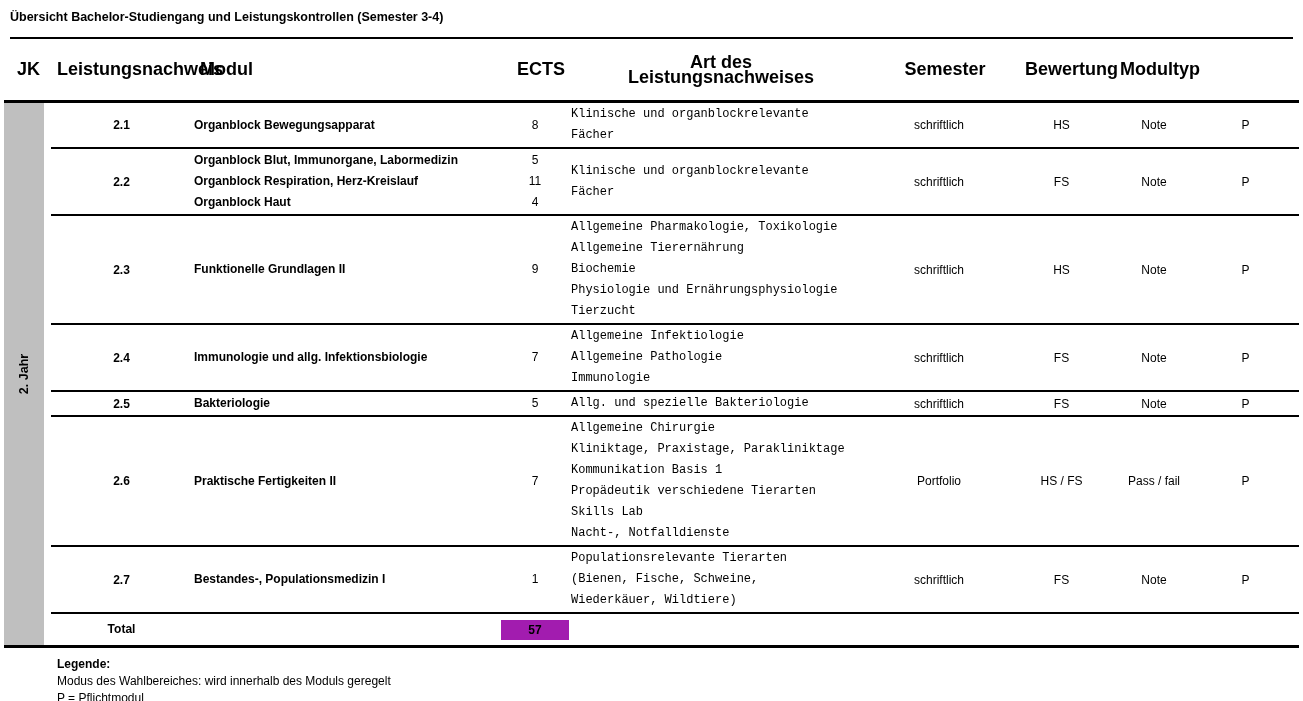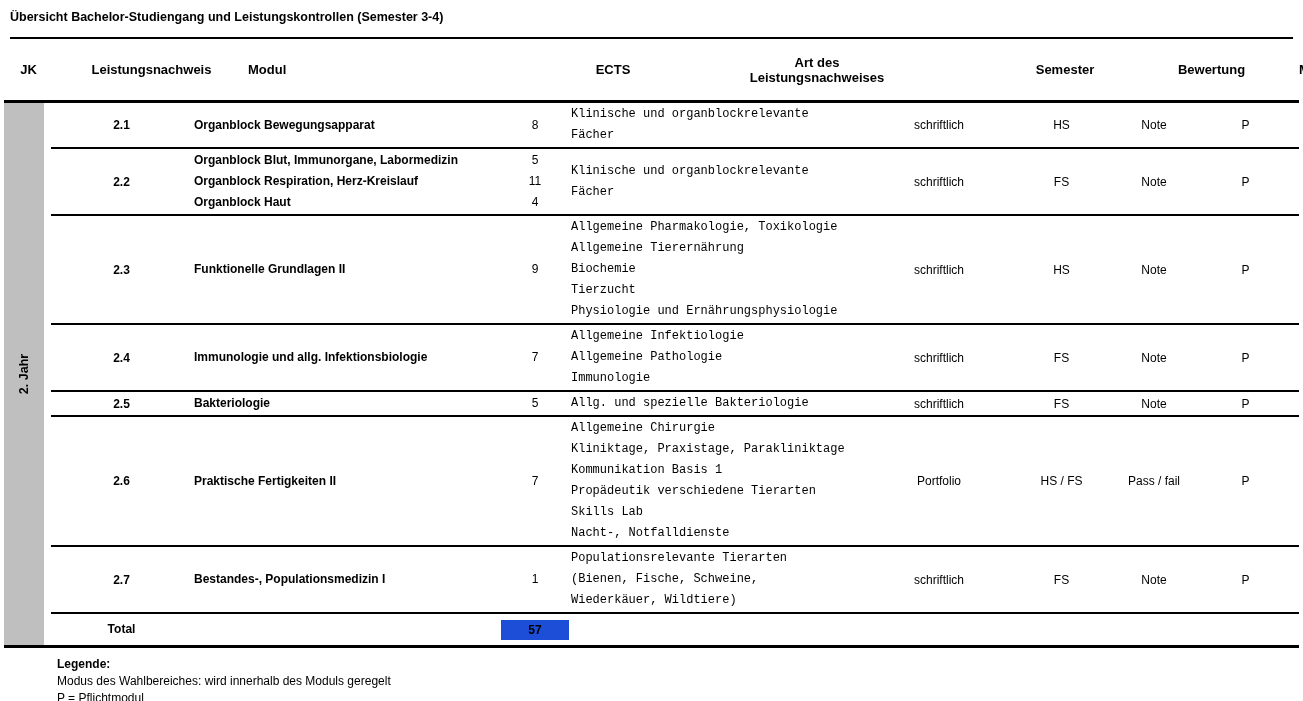--- a/index.html
+++ b/index.html
@@ -21,22 +21,21 @@
   .rule{border-top:2px solid #000;margin:0 10px;}
 
   
   .header-row{
     margin:0 10px;
     display:grid;
     grid-template-columns:47px 141px 307px 72px 288px 160px 85px 100px 83px;
     align-items:center;
     height:61px;
     font-weight:bold;
-    font-size:13px;
-    gap:24px;
+    font-size:18px;
   }
   .h{text-align:center;}
   .h-jk{text-align:center;padding-right:10px;}
   .h-modul{text-align:left;padding-left:2px;}
   .h-fach{text-align:left;}
   .h-art{white-space:pre-line;line-height:15px;}
 
   
   .tbody{
     position:relative;
@@ -152,22 +151,22 @@
           <div class="cell c-modul">
             <div class="line">Funktionelle Grundlagen II</div>
           </div>
           <div class="cell c-ects">
             <div class="line">9</div>
           </div>
           <div class="cell c-fach">
             <div class="line">Allgemeine Pharmakologie, Toxikologie</div>
             <div class="line">Allgemeine Tierernährung</div>
             <div class="line">Biochemie</div>
+            <div class="line">Physiologie und Ernährungsphysiologie</div>
             <div class="line">Tierzucht</div>
-            <div class="line">Physiologie und Ernährungsphysiologie</div>
           </div>
           <div class="cell c-art">schriftlich</div>
           <div class="cell c-sem">HS</div>
           <div class="cell c-bew">Note</div>
           <div class="cell c-mod">P</div>
         </div>
         <div class="trow">
           <div class="cell c-nr">2.4</div>
           <div class="cell c-modul">
             <div class="line">Immunologie und allg. Infektionsbiologie</div>
@@ -237,21 +236,21 @@
           <div class="cell c-sem">FS</div>
           <div class="cell c-bew">Note</div>
           <div class="cell c-mod">P</div>
         </div>
       </div>
     <div class="rows">
       <div class="total-row">
         <div class="total-label">Total</div>
         <div></div>
         <div class="c-ects">
-          <div class="total-ects-box" style="background: #1d4ed8;">
+          <div class="total-ects-box" style="background: #a21caf;">
             <span>57</span>
           </div>
         </div>
         <div></div>
           <div></div>
           <div></div>
           <div></div>
           <div></div>
       </div>
     </div>

